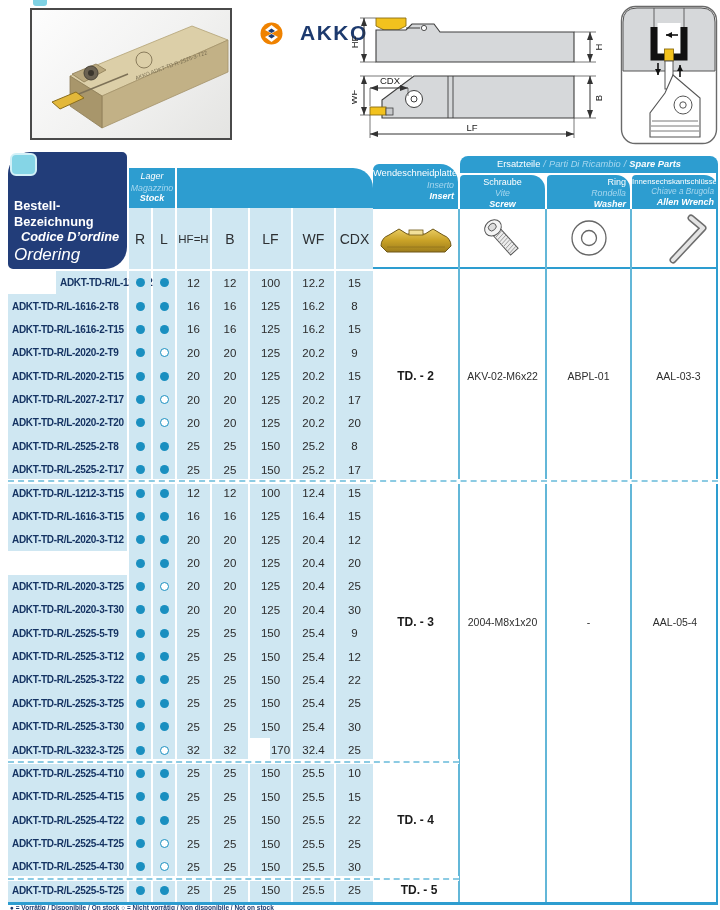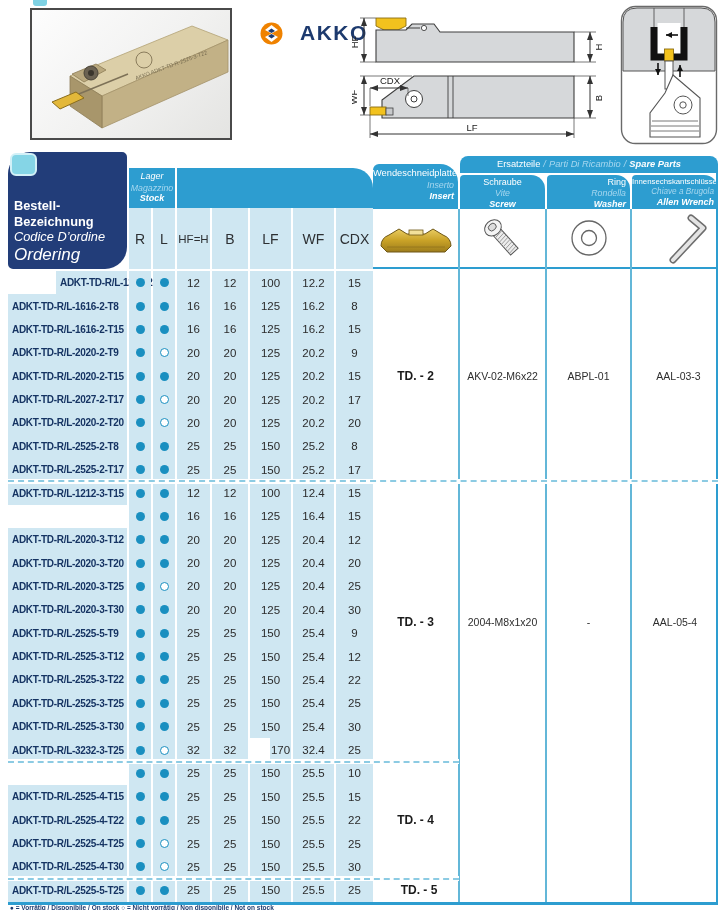--- a/index.html
+++ b/index.html
@@ -20,21 +20,21 @@
   .ext-line{stroke:#555;stroke-width:0.8;}
   .body-fill{fill:#d6d8da;stroke:#3f3f3f;stroke-width:1.1;}
   .insert-fill{fill:#f2c21e;stroke:#8a6d12;stroke-width:0.9;}
 
   
   #table-area{position:absolute;left:8px;top:150px;width:710px;height:760px;}
 
   .navy-box{position:absolute;left:0;top:2px;width:119px;height:117px;background:#223d79;
     border-radius:22px 5px 22px 5px;color:#fff;padding:46px 4px 0 6px;}
   .navy-box .l1{font-size:12.8px;font-weight:bold;line-height:1.22;}
-  .navy-box .l2{font-size:12.8px;font-weight:normal;font-style:italic;line-height:1.22;}
+  .navy-box .l2{font-size:12.8px;font-weight:bold;font-style:italic;line-height:1.22;margin-left:7px;}
   .navy-box .l3{font-size:17px;font-style:italic;line-height:1.22;}
   .corner-tab{position:absolute;left:2px;top:3px;width:27px;height:23px;background:#85d5e6;
     border:2px solid #d2f0f7;border-radius:6px;z-index:4;}
 
   .band{position:absolute;left:121px;top:18px;width:244px;height:40px;background:#2d9dd0;
     border-radius:0 20px 0 0;display:flex;color:#fff;}
   .band .sec-stock{width:46px;display:flex;flex-direction:column;justify-content:center;align-items:center;}
   .band .divider{width:2px;background:#fff;height:100%;}
   .band .sec-dim{flex:1;display:flex;flex-direction:column;justify-content:center;align-items:center;}
   .h-de{font-size:9px;line-height:1.25;}
@@ -428,20 +428,21 @@
           <span class="dot filled"></span>
         </div>
         <div class="cell c-dot" style="grid-area: 10 / 5;">
           <span class="dot filled"></span>
         </div>
         <div class="cell c-num" style="grid-area: 10 / 7;">12</div>
         <div class="cell c-num" style="grid-area: 10 / 9;">12</div>
         <div class="cell c-num" style="grid-area: 10 / 11;">100</div>
         <div class="cell c-num" style="grid-area: 10 / 13;">12.4</div>
         <div class="cell c-num" style="grid-area: 10 / 15;">15</div>
+        <div class="cell c-code" style="grid-area: 11 / 1;">ADKT-TD-R/L-1616-3-T15</div>
         <div class="cell c-dot" style="grid-area: 11 / 3;">
           <span class="dot filled"></span>
         </div>
         <div class="cell c-dot" style="grid-area: 11 / 5;">
           <span class="dot filled"></span>
         </div>
         <div class="cell c-num" style="grid-area: 11 / 7;">16</div>
         <div class="cell c-num" style="grid-area: 11 / 9;">16</div>
         <div class="cell c-num" style="grid-area: 11 / 11;">125</div>
         <div class="cell c-num" style="grid-area: 11 / 13;">16.4</div>
@@ -451,21 +452,20 @@
           <span class="dot filled"></span>
         </div>
         <div class="cell c-dot" style="grid-area: 12 / 5;">
           <span class="dot filled"></span>
         </div>
         <div class="cell c-num" style="grid-area: 12 / 7;">20</div>
         <div class="cell c-num" style="grid-area: 12 / 9;">20</div>
         <div class="cell c-num" style="grid-area: 12 / 11;">125</div>
         <div class="cell c-num" style="grid-area: 12 / 13;">20.4</div>
         <div class="cell c-num" style="grid-area: 12 / 15;">12</div>
-        <div class="cell c-code" style="grid-area: 13 / 1;">ADKT-TD-R/L-2020-3-T20</div>
         <div class="cell c-dot" style="grid-area: 13 / 3;">
           <span class="dot filled"></span>
         </div>
         <div class="cell c-dot" style="grid-area: 13 / 5;">
           <span class="dot filled"></span>
         </div>
         <div class="cell c-num" style="grid-area: 13 / 7;">20</div>
         <div class="cell c-num" style="grid-area: 13 / 9;">20</div>
         <div class="cell c-num" style="grid-area: 13 / 11;">125</div>
         <div class="cell c-num" style="grid-area: 13 / 13;">20.4</div>
@@ -559,20 +559,21 @@
           <span class="dot filled"></span>
         </div>
         <div class="cell c-dot" style="grid-area: 21 / 5;">
           <span class="dot open"></span>
         </div>
         <div class="cell c-num" style="grid-area: 21 / 7;">32</div>
         <div class="cell c-num" style="grid-area: 21 / 9;">32</div>
         <div class="cell c-num" style="grid-area: 21 / 11; margin-left: 20px;">170</div>
         <div class="cell c-num" style="grid-area: 21 / 13;">32.4</div>
         <div class="cell c-num" style="grid-area: 21 / 15;">25</div>
+        <div class="cell c-code" style="grid-area: 22 / 1;">ADKT-TD-R/L-2525-4-T10</div>
         <div class="cell c-dot" style="grid-area: 22 / 3;">
           <span class="dot filled"></span>
         </div>
         <div class="cell c-dot" style="grid-area: 22 / 5;">
           <span class="dot filled"></span>
         </div>
         <div class="cell c-num" style="grid-area: 22 / 7;">25</div>
         <div class="cell c-num" style="grid-area: 22 / 9;">25</div>
         <div class="cell c-num" style="grid-area: 22 / 11;">150</div>
         <div class="cell c-num" style="grid-area: 22 / 13;">25.5</div>

